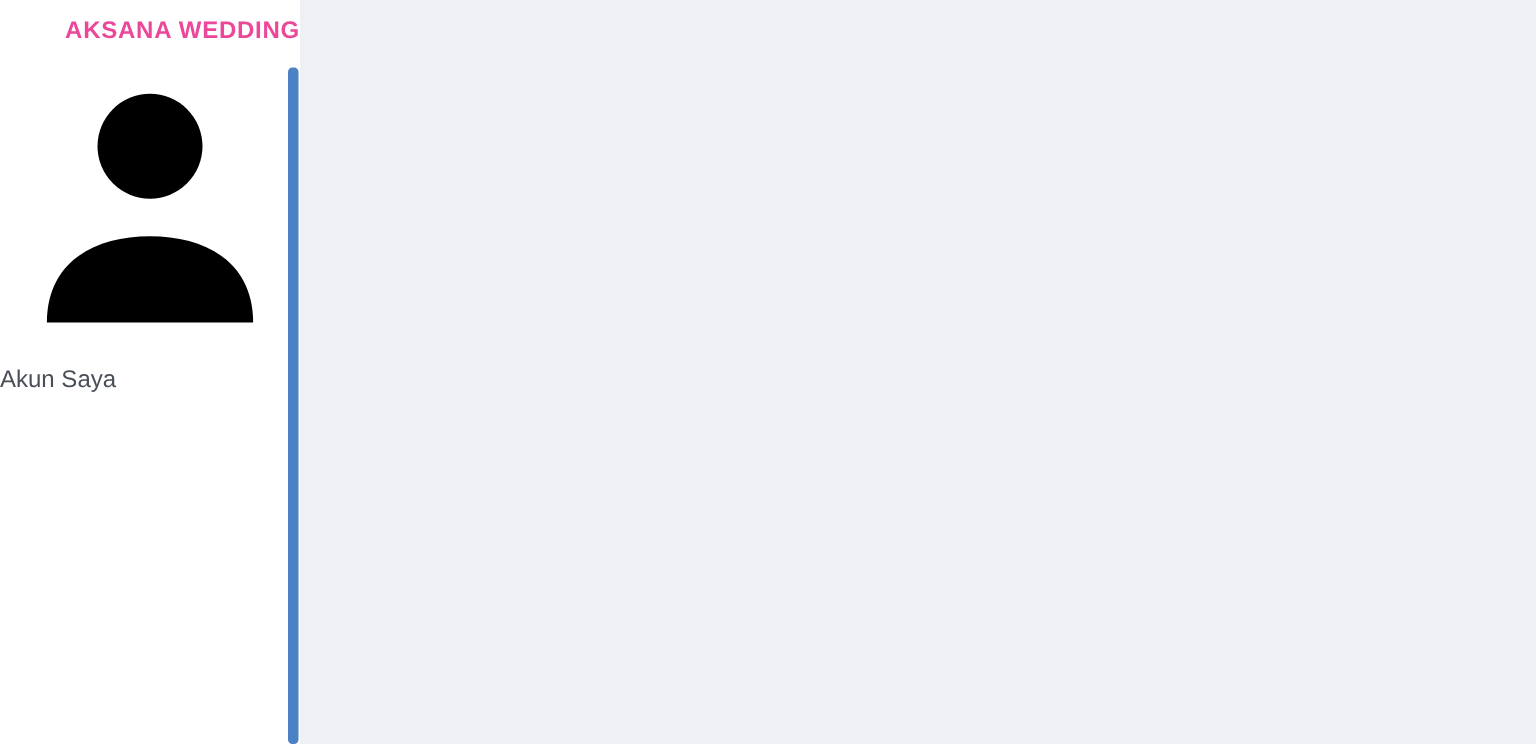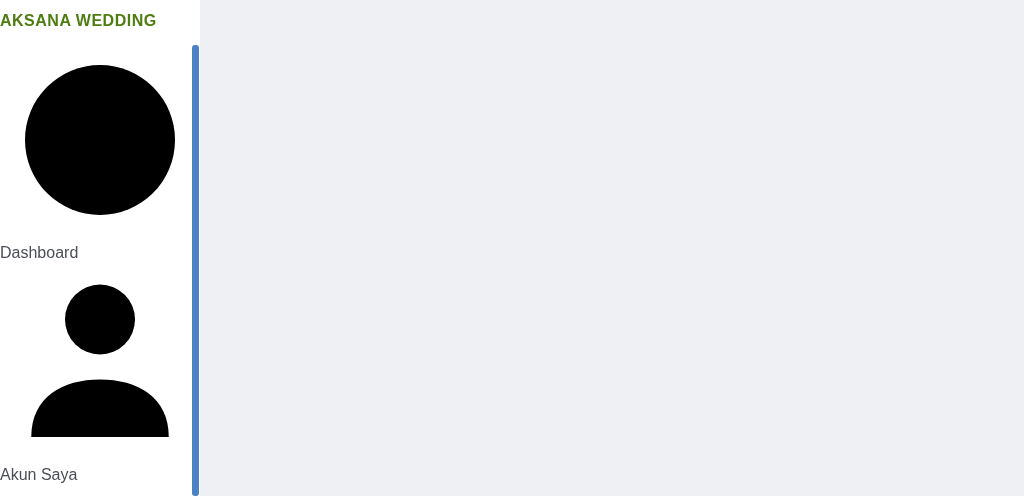--- a/index.html
+++ b/index.html
@@ -1,40 +1,31 @@
 <!DOCTYPE html>
 <html><head>
 <meta charset="utf-8">
 <style>
   * { margin:0; padding:0; box-sizing:border-box; }
   html,body { width:1024px; height:496px; overflow:hidden; }
   body { font-family:"Liberation Sans", sans-serif; background:#eef0f4; position:relative; color:#4a4f57; }
 
   
   .sidebar { position:absolute; left:0; top:0; width:200px; height:496px; background:#fff; z-index:3; }
-  .brand { text-align:left; padding:12px 0 10px; font-size:16px; font-weight:bold; color:#4d7c0f; letter-spacing:.5px; }
+  .brand { text-align:right; padding:12px 0 10px; font-size:16px; font-weight:bold; color:#ec4899; letter-spacing:.5px; }
   .side-scroll { position:absolute; right:1px; top:45px; width:7px; height:451px; background:#4a82c4; border-radius:3px; }</style>
 </head>
 <body>
 
 <div class="sidebar">
   <div class="brand">AKSANA WEDDING</div>
 
   <div class="menu">
 
     <div class="menu-section">
-      <div class="menu-item">
-        <span class="mi-icon">
-          <svg viewBox="0 0 16 16">
-              <circle cx="8" cy="8" r="6"></circle>
-              <path d="M2 8h12M8 2c2.5 2.5 2.5 9.5 0 12M8 2c-2.5 2.5-2.5 9.5 0 12"></path>
-            </svg>
-        </span>
-        <span>Dashboard</span>
-      </div>
       <div class="menu-item">
         <span class="mi-icon">
           <svg viewBox="0 0 16 16">
               <circle class="fill" cx="8" cy="4.6" r="2.8"></circle>
               <path class="fill" d="M2.5 14c0-3.2 2.5-4.6 5.5-4.6s5.5 1.4 5.5 4.6z"></path>
             </svg>
         </span>
         <span>Akun Saya</span>
       </div>
     </div>

